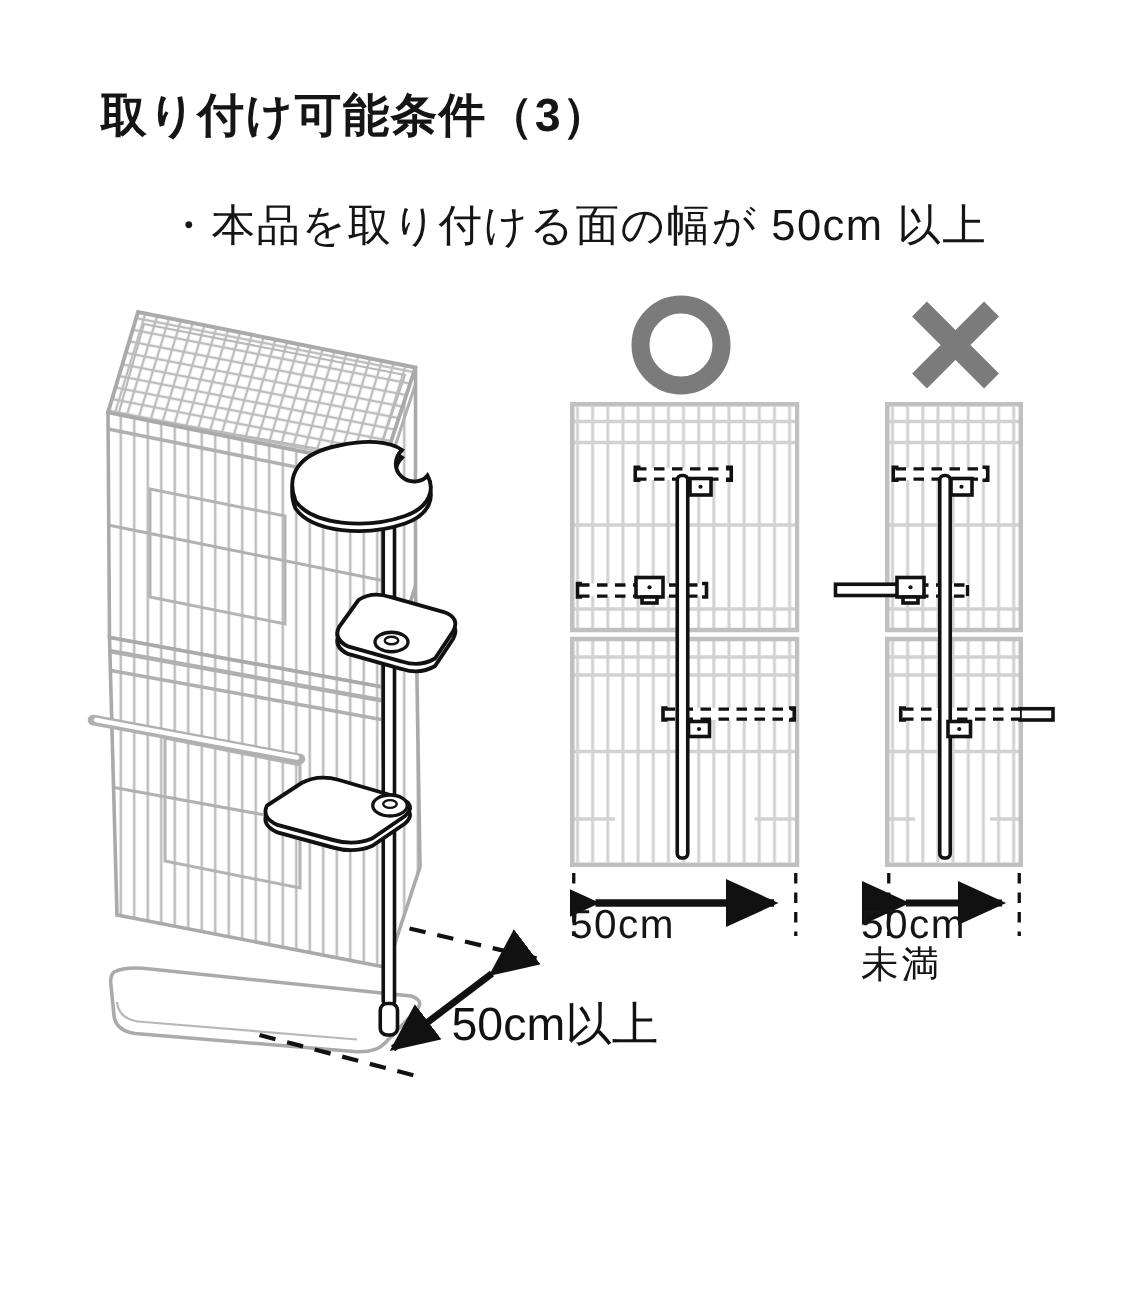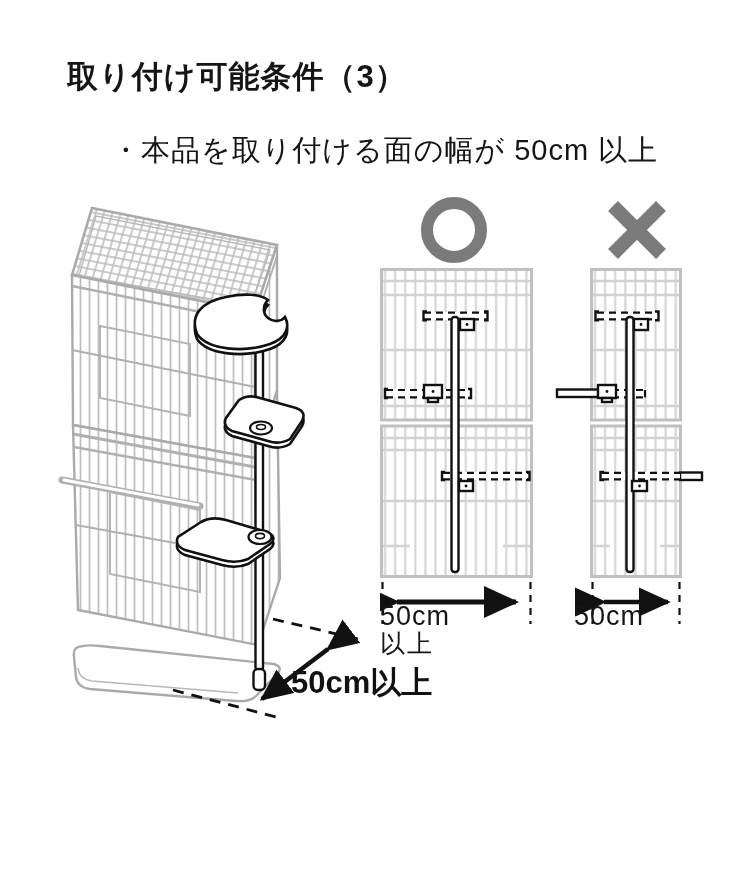--- a/index.html
+++ b/index.html
@@ -10,22 +10,22 @@
   .title{
     position:absolute;left:67px;top:56px;margin:0;
     font-size:31px;font-weight:bold;letter-spacing:1px;color:#151515;
   }
   .bullet{
     position:absolute;left:111px;top:131px;
     font-size:29px;font-weight:normal;letter-spacing:1px;color:#151515;white-space:nowrap;text-align:right;
   }
   .cage-svg{position:absolute;left:40px;top:190px;}
   .floor-label{
-    position:absolute;left:291px;top:662px;
-    font-size:31px;font-weight:bold;color:#111;white-space:nowrap;
+    position:absolute;left:301px;top:662px;
+    font-size:31px;font-weight:normal;color:#111;white-space:nowrap;
   }
   .ok-mark{
     position:absolute;left:421px;top:197px;width:66px;height:66px;
     box-sizing:border-box;border:12px solid #7b7b7b;border-radius:50%;
   }
   .ng-mark{position:absolute;left:600px;top:193px;}
   .panel-svg{position:absolute;top:268px;}
   .panel-ok{left:380px;}
   .panel-ng{left:550px;}
   .panel-label{
@@ -281,19 +281,19 @@
     </g>
 
     <g>
       <path d="M2.5,314 V356 M89.5,314 V356" stroke="#111" stroke-width="2.2" stroke-dasharray="7 6" fill="none"></path>
       <path d="M14,334 L78,334" stroke="#111" stroke-width="4.6" fill="none" marker-start="url(#ah3)" marker-end="url(#ah3)"></path>
     </g>
   </svg>
 
   <div class="panel-label label-ok">
     <div class="l1">50cm</div>
-    <div class="l2">以上</div>
   </div>
   <div class="panel-label label-ng">
     <div class="l1">50cm</div>
+    <div class="l2">未満</div>
   </div>
 
 </div>
 
 </body></html>

